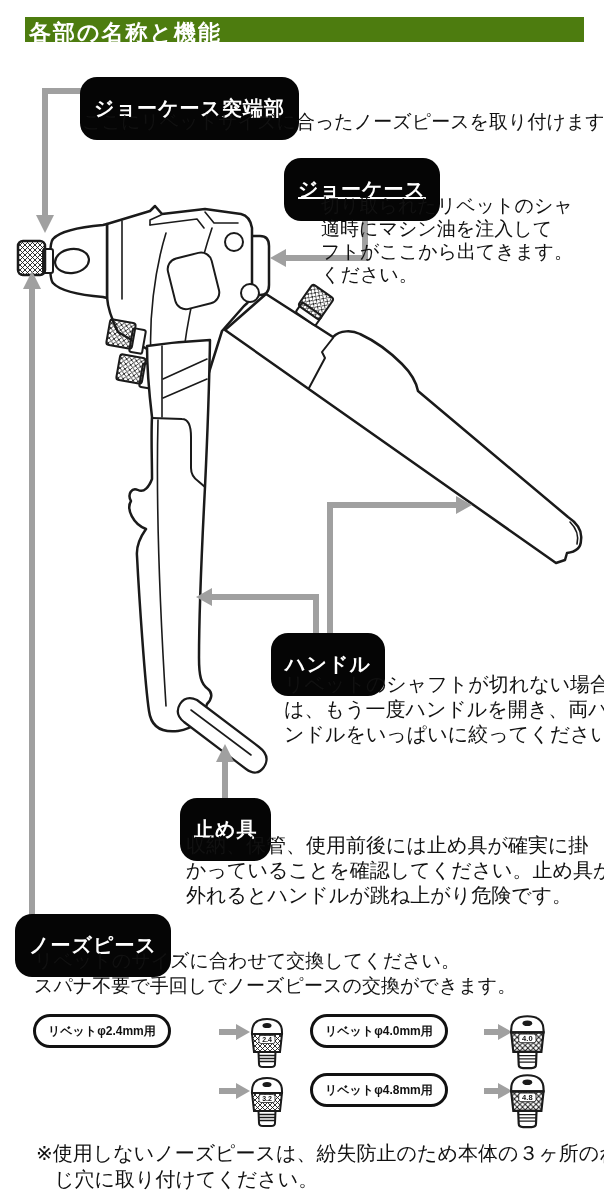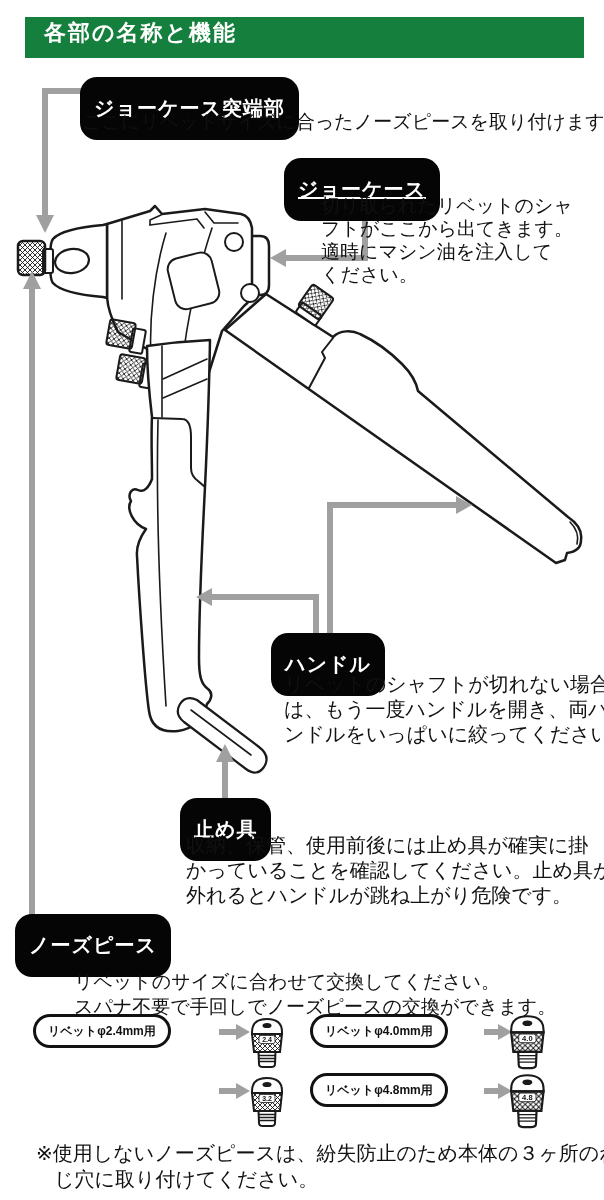--- a/index.html
+++ b/index.html
@@ -2,22 +2,22 @@
 <html><head>
 <meta charset="utf-8">
 <style>
   html,body{margin:0;padding:0;background:#fff;}
   .canvas{
     position:relative;width:604px;height:1200px;background:#ffffff;overflow:hidden;
     font-family:"Liberation Sans","DejaVu Sans",sans-serif;color:#111;
   }
   .abs{position:absolute;}
   .title-bar{
-    left:25px;top:17px;width:559px;height:41px;background:#15803d;color:#fff;
-    font-size:22px;font-weight:bold;line-height:31px;padding-left:19px;box-sizing:border-box;
+    left:25px;top:17px;width:559px;height:25px;background:#4d7c0f;color:#fff;
+    font-size:22px;font-weight:bold;line-height:31px;padding-left:4px;box-sizing:border-box;
     letter-spacing:2px;white-space:nowrap;
   }
   .pill{
     background:#050505;color:#fff;font-weight:bold;font-size:20px;line-height:27px;
     padding:18px 14px;border-radius:17px;white-space:nowrap;display:inline-block;
     letter-spacing:1px;
   }
   .txt{font-size:19px;line-height:24px;white-space:nowrap;color:#111;}
   .txt .ln{display:block;}
   .txt-jawcase{line-height:23px;}
@@ -177,41 +177,41 @@
   <div class="abs title-bar">各部の名称と機能</div>
 
   <div class="abs pill" style="left:80px;top:77px;">ジョーケース突端部</div>
   <div class="abs txt" style="left:82px;top:110px;">
     <span class="ln">ここにリベットサイズに合ったノーズピースを取り付けます。</span>
   </div>
 
   <div class="abs pill" style="left:284px;top:158px;text-decoration:underline;">ジョーケース</div>
   <div class="abs txt txt-jawcase" style="left:321px;top:194px;">
     <span class="ln">切り取られたリベットのシャ</span>
+    <span class="ln">適時にマシン油を注入して</span>
     <span class="ln">フトがここから出てきます。</span>
-    <span class="ln">適時にマシン油を注入して</span>
     <span class="ln">ください。</span>
   </div>
 
   <div class="abs pill" style="left:271px;top:633px;">ハンドル</div>
   <div class="abs txt txt-handle" style="left:284px;top:672px;">
     <span class="ln">リベットのシャフトが切れない場合</span>
     <span class="ln">は、もう一度ハンドルを開き、両ハ</span>
     <span class="ln">ンドルをいっぱいに絞ってください。</span>
   </div>
 
   <div class="abs pill" style="left:180px;top:798px;">止め具</div>
   <div class="abs txt txt-stopper" style="left:186px;top:833px;">
     <span class="ln">収納、保管、使用前後には止め具が確実に掛</span>
     <span class="ln">かっていることを確認してください。止め具が</span>
     <span class="ln">外れるとハンドルが跳ね上がり危険です。</span>
   </div>
 
   <div class="abs pill" style="left:15px;top:914px;text-align:center;">ノーズピース</div>
-  <div class="abs txt" style="left:34px;top:969px;line-height:25px;margin-left:40px;">
+  <div class="abs txt" style="left:34px;top:948px;line-height:25px;">
     <span class="ln">リベットのサイズに合わせて交換してください。</span>
     <span class="ln">スパナ不要で手回しでノーズピースの交換ができます。</span>
   </div>
 
   <div class="abs size-pill" style="left:33px;top:1014px;">リベットφ2.4mm用</div>
   <div class="abs size-pill" style="left:310px;top:1014px;">リベットφ4.0mm用</div>
   <div class="abs size-pill" style="left:310px;top:1073px;">リベットφ4.8mm用</div>
 
   <div class="abs footnote" style="left:36px;top:1140px;">
     <div class="ln1">※使用しないノーズピースは、紛失防止のため本体の３ヶ所のね</div>

